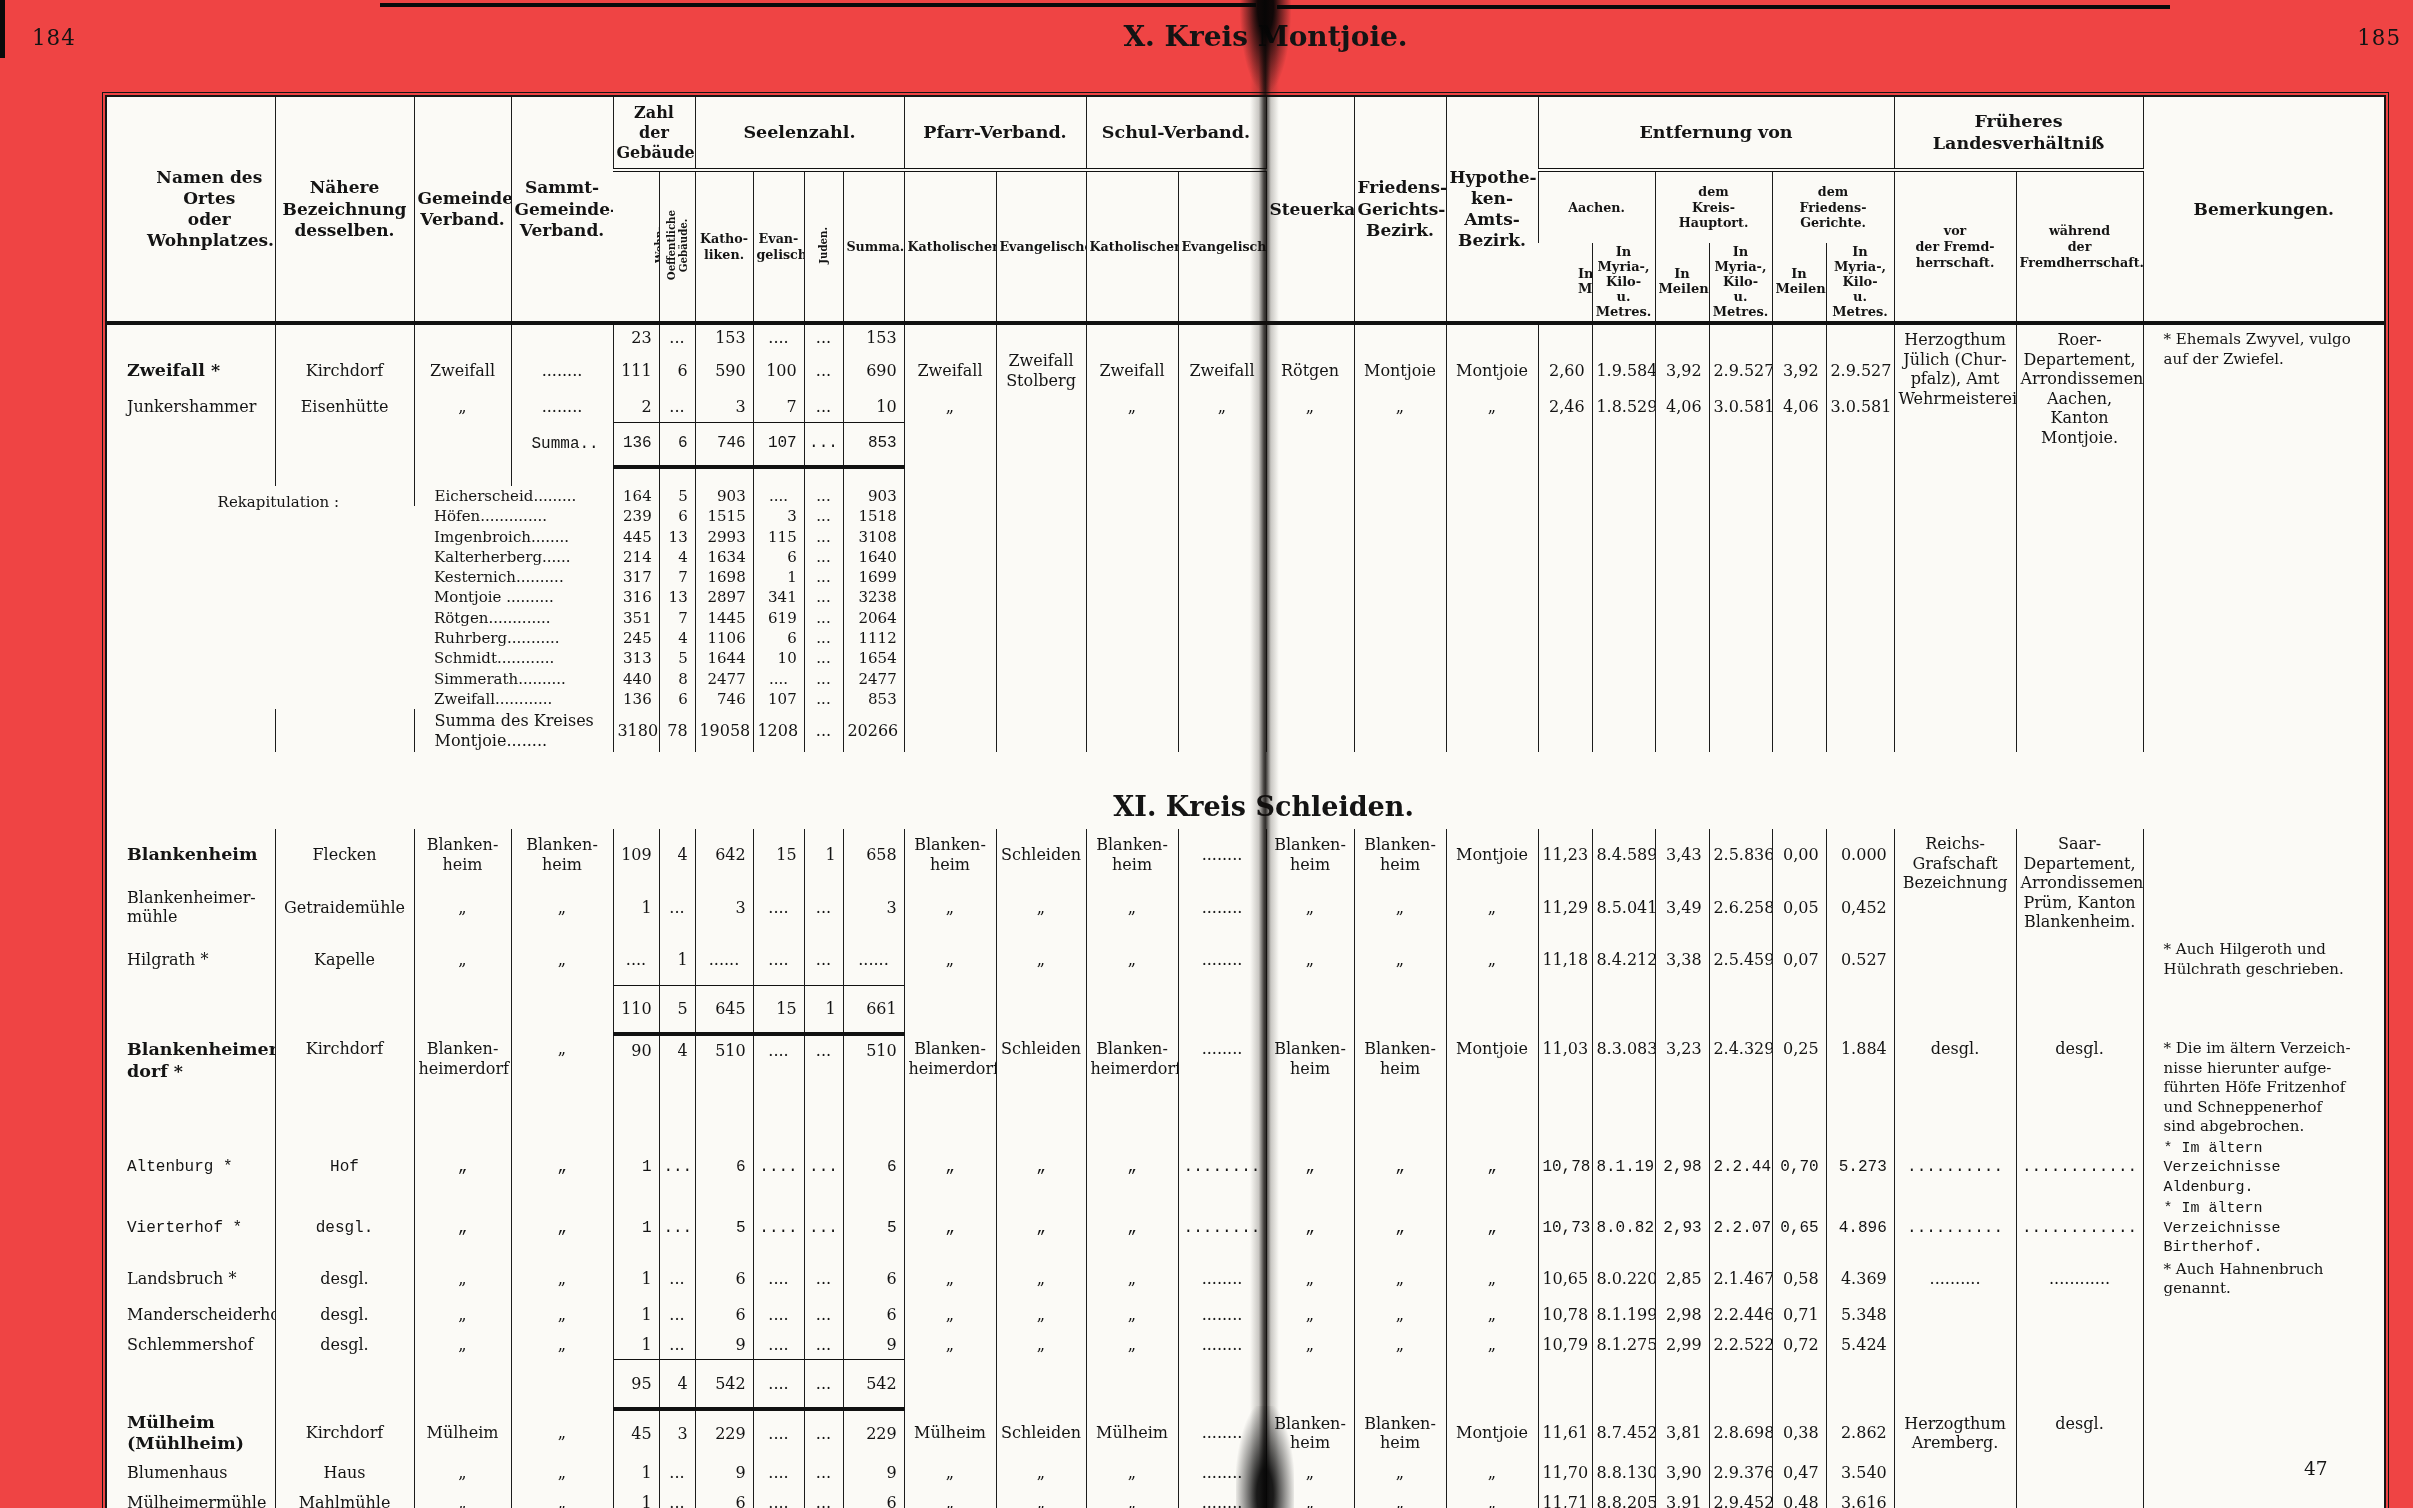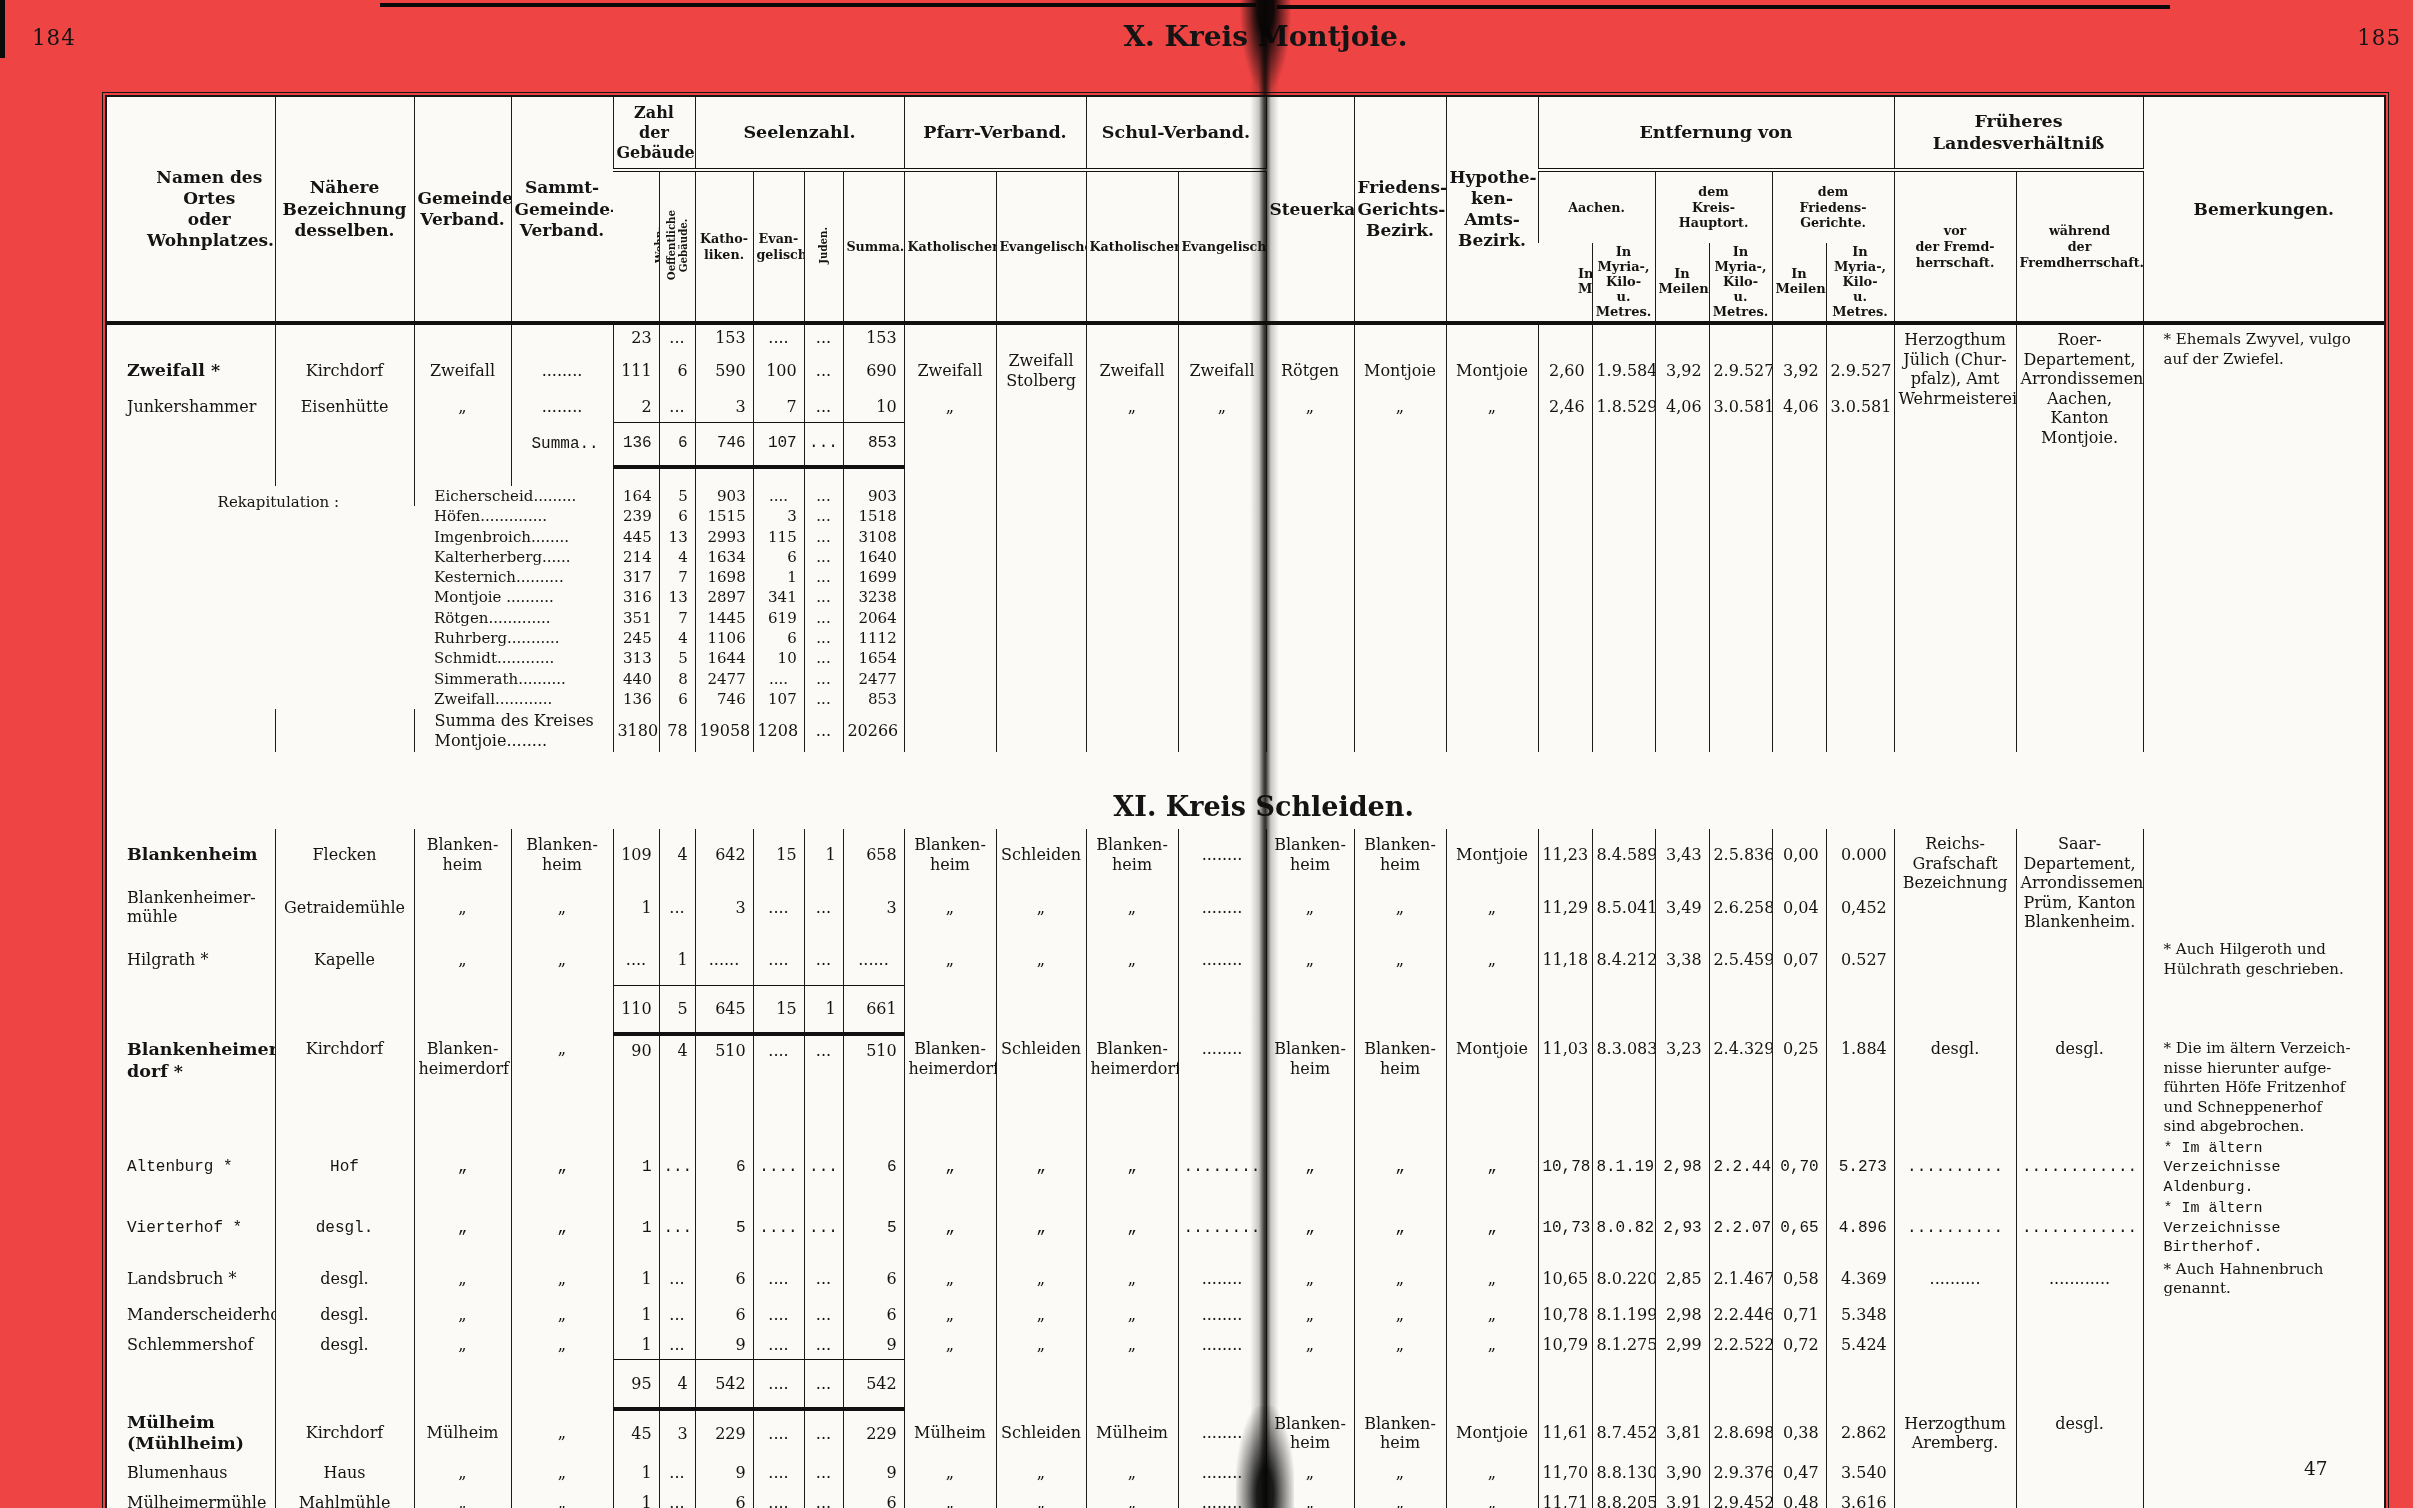--- a/index.html
+++ b/index.html
@@ -699,21 +699,21 @@
             <td>„</td>
             <td>„</td>
             <td>........</td>
             <td>„</td>
             <td>„</td>
             <td>„</td>
             <td class="num">11,29</td>
             <td class="num">8.5.041</td>
             <td class="num">3,49</td>
             <td class="num">2.6.258</td>
-            <td class="num">0,04</td>
+            <td class="num">0,05</td>
             <td class="num">0,452</td>
             <td></td>
           </tr>
           <tr class="h105">
             <td class="tl">Hilgrath *</td>
             <td>Kapelle</td>
             <td>„</td>
             <td>„</td>
             <td>....</td>
             <td class="num">1</td>

